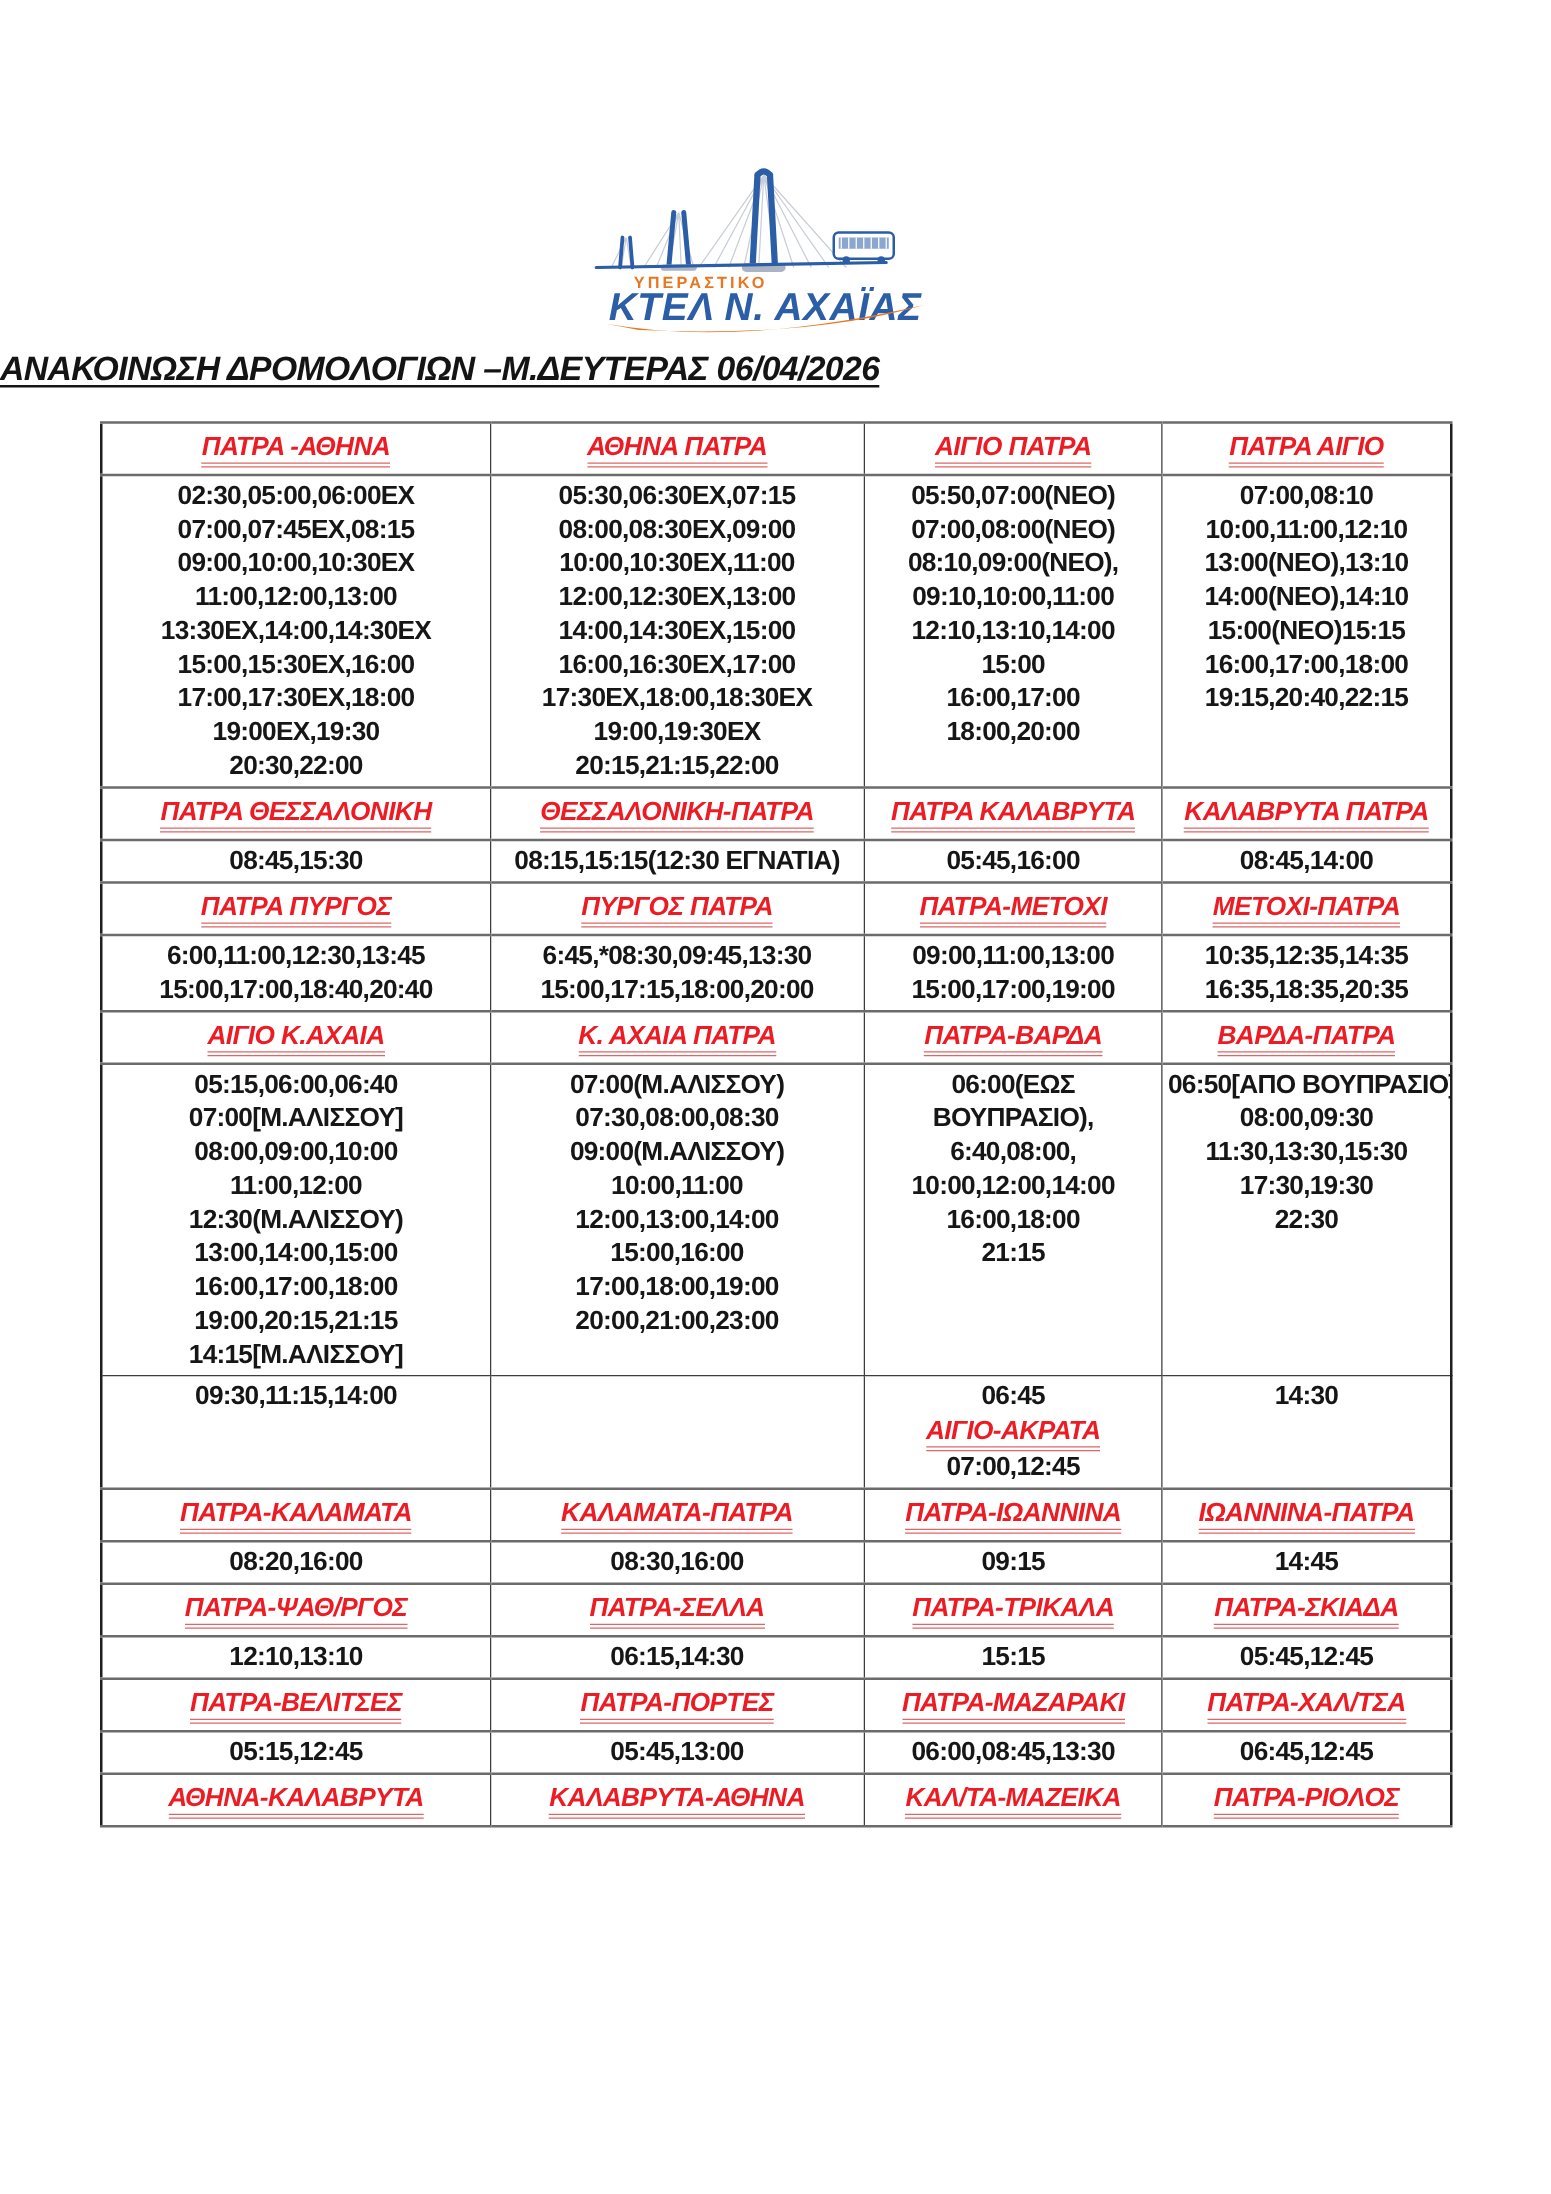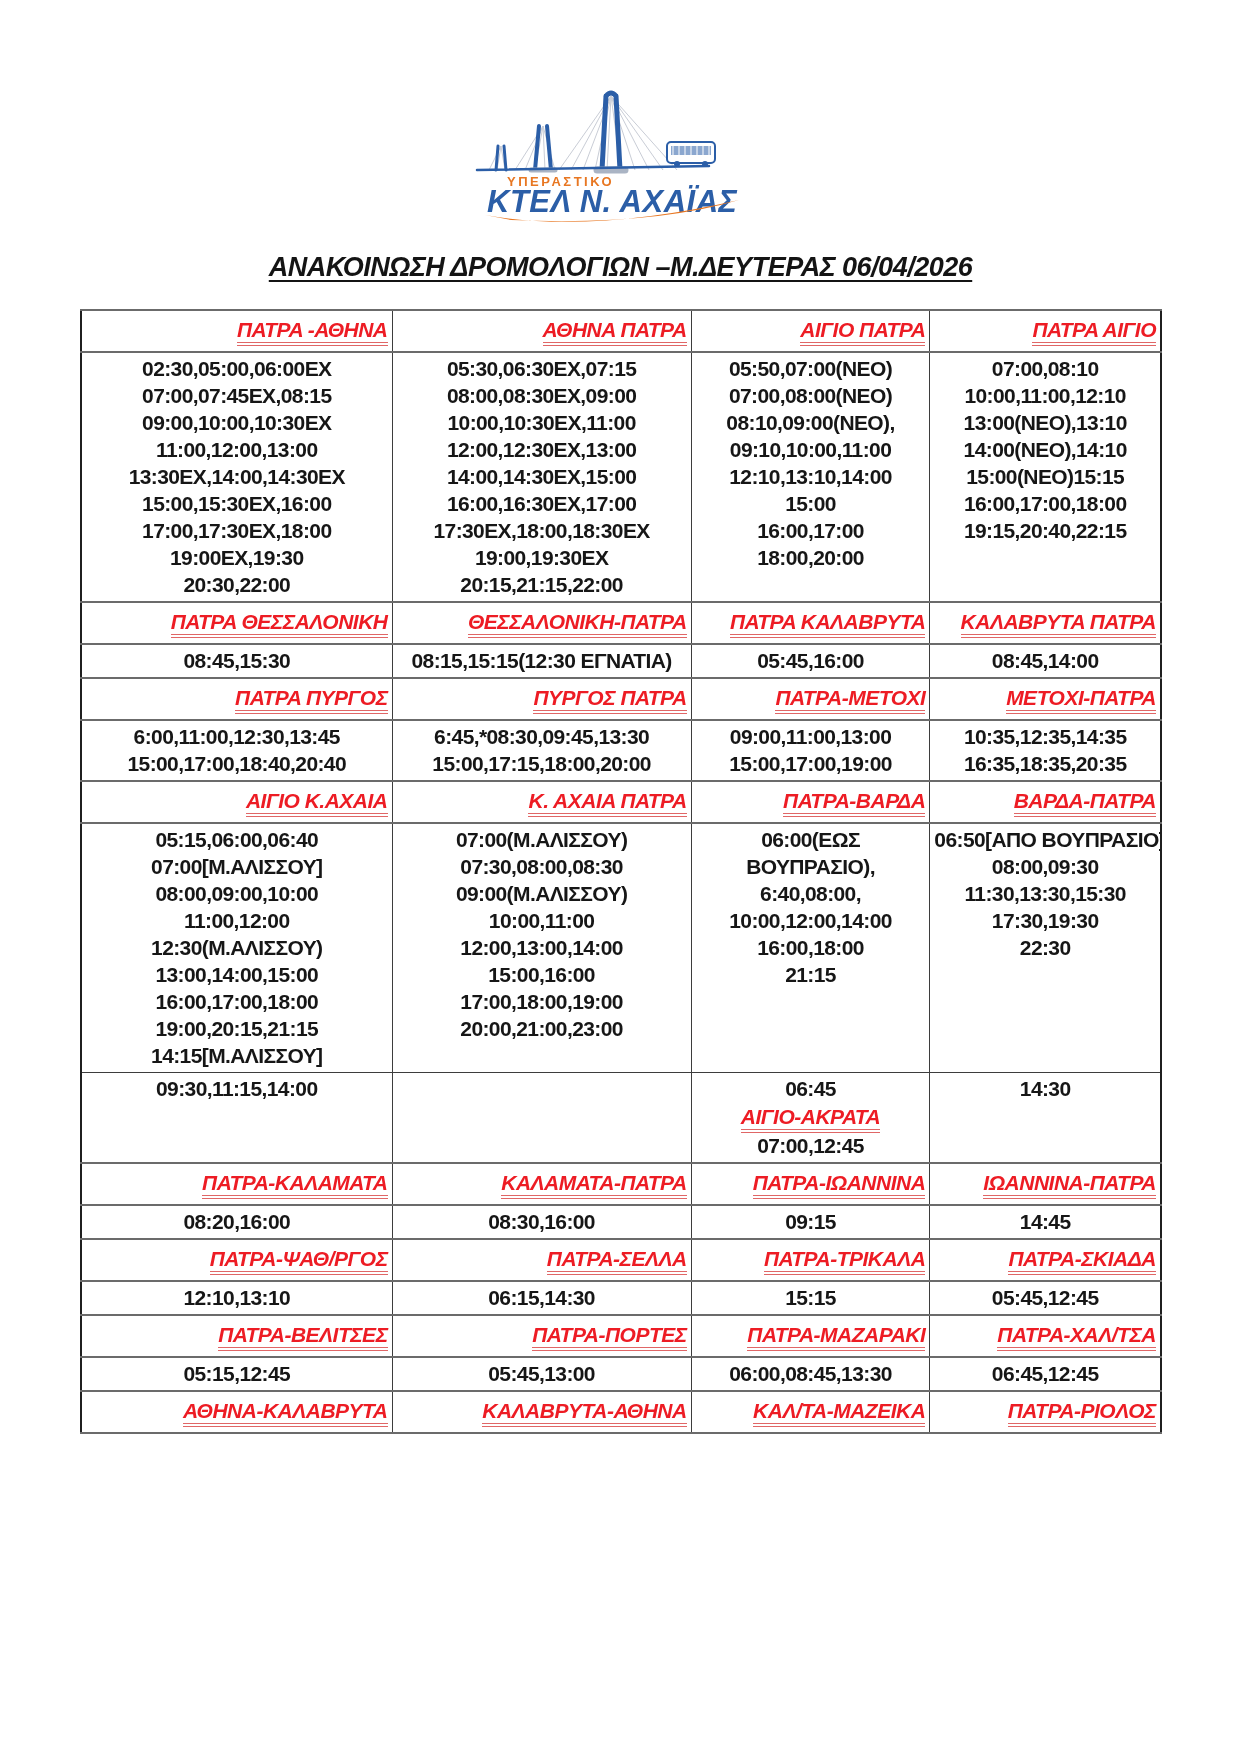--- a/index.html
+++ b/index.html
@@ -3,26 +3,26 @@
 <meta charset="utf-8">
 <style>
   html,body{margin:0;padding:0;}
   body{
     width:1241px;height:1755px;background:#ffffff;
     font-family:"Liberation Sans",sans-serif;
     -webkit-font-smoothing:antialiased;
     position:relative;
   }
   .logo-wrap{
-    width:420px;margin:0 auto;padding-top:74px;
+    width:420px;margin:0 auto;padding-top:118px;
     display:flex;justify-content:center;
   }
   .doc-title{
-    text-align:center;
-    margin-top:28px;
+    text-align:left;
+    margin-top:12px;
     font-size:27px;
     font-weight:bold;
     font-style:italic;
     letter-spacing:-0.5px;
     color:#141414;
     text-decoration:underline;
     text-decoration-thickness:2px;
     text-underline-offset:4px;
   }
   table.timetable{
@@ -36,21 +36,21 @@
     border:1.5px solid #3d3d3d;
     padding:2px 4px 3px 4px;
     text-align:center;
     vertical-align:top;
     overflow:hidden;
   }
   tr.hrow td{
     border-top:2.5px solid #6b6b6b;
     border-bottom:2px solid #6b6b6b;
     vertical-align:middle;
-    padding-top:4px;padding-bottom:6px;text-align:right;
+    padding-top:4px;padding-bottom:6px;
   }
   .route{
     color:#ed1c24;
     font-weight:bold;
     font-style:italic;
     font-size:21px;
     letter-spacing:-0.5px;
     line-height:25px;
     margin:2px 0 3px 0;
   }

